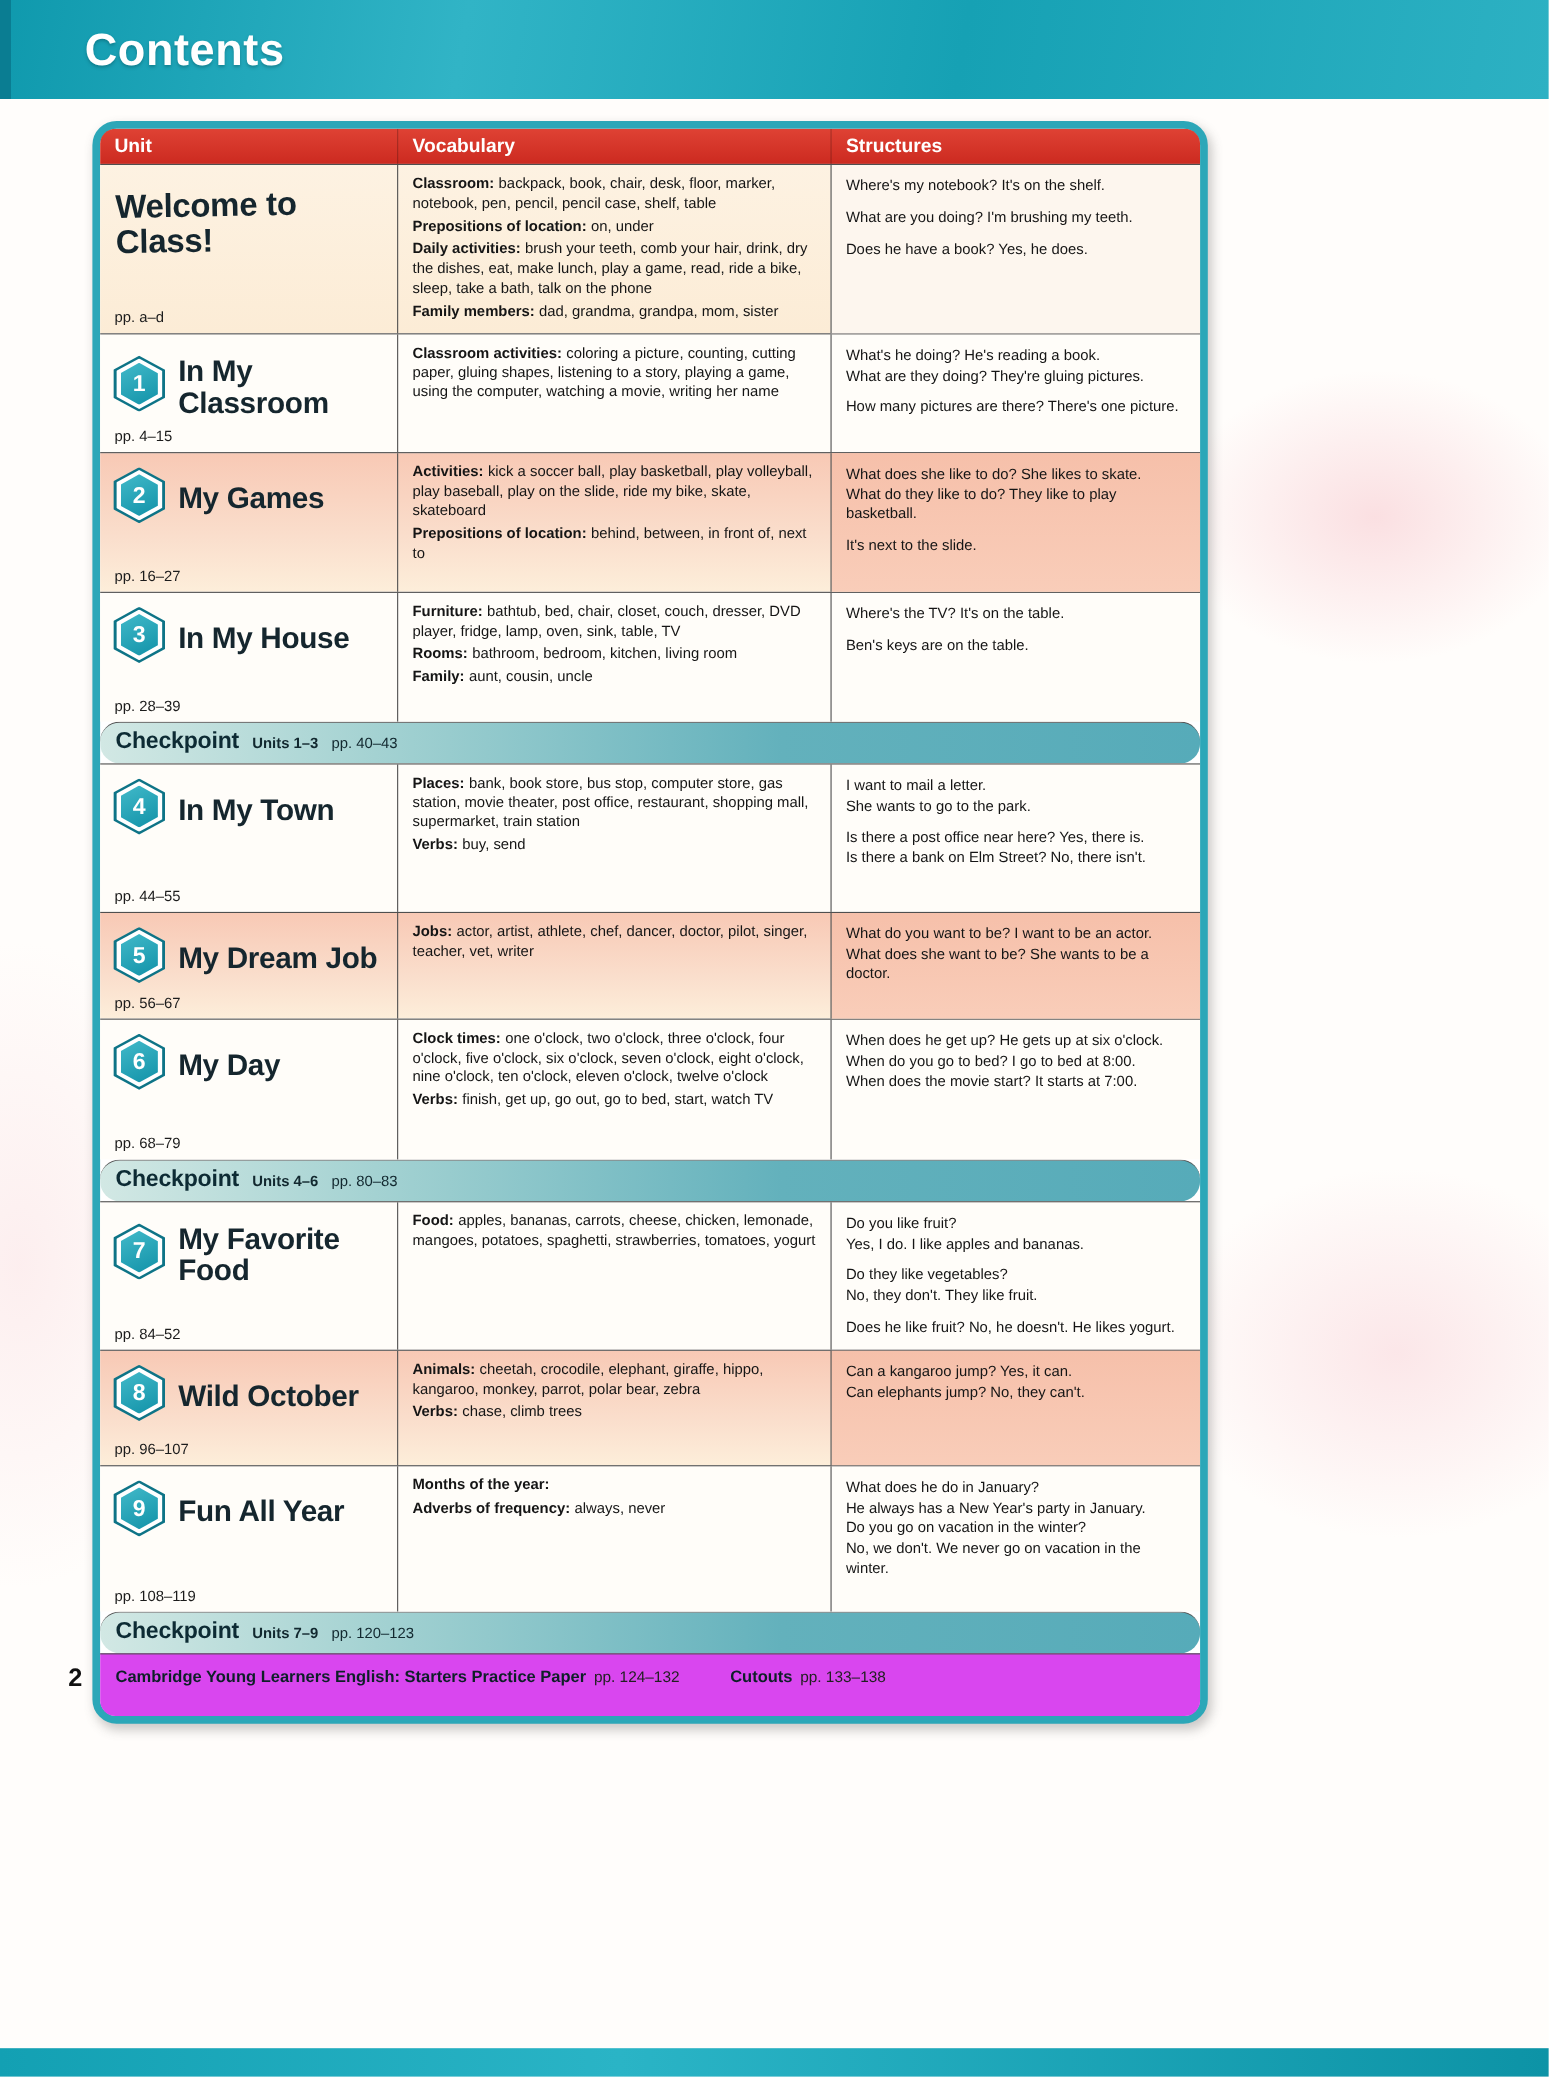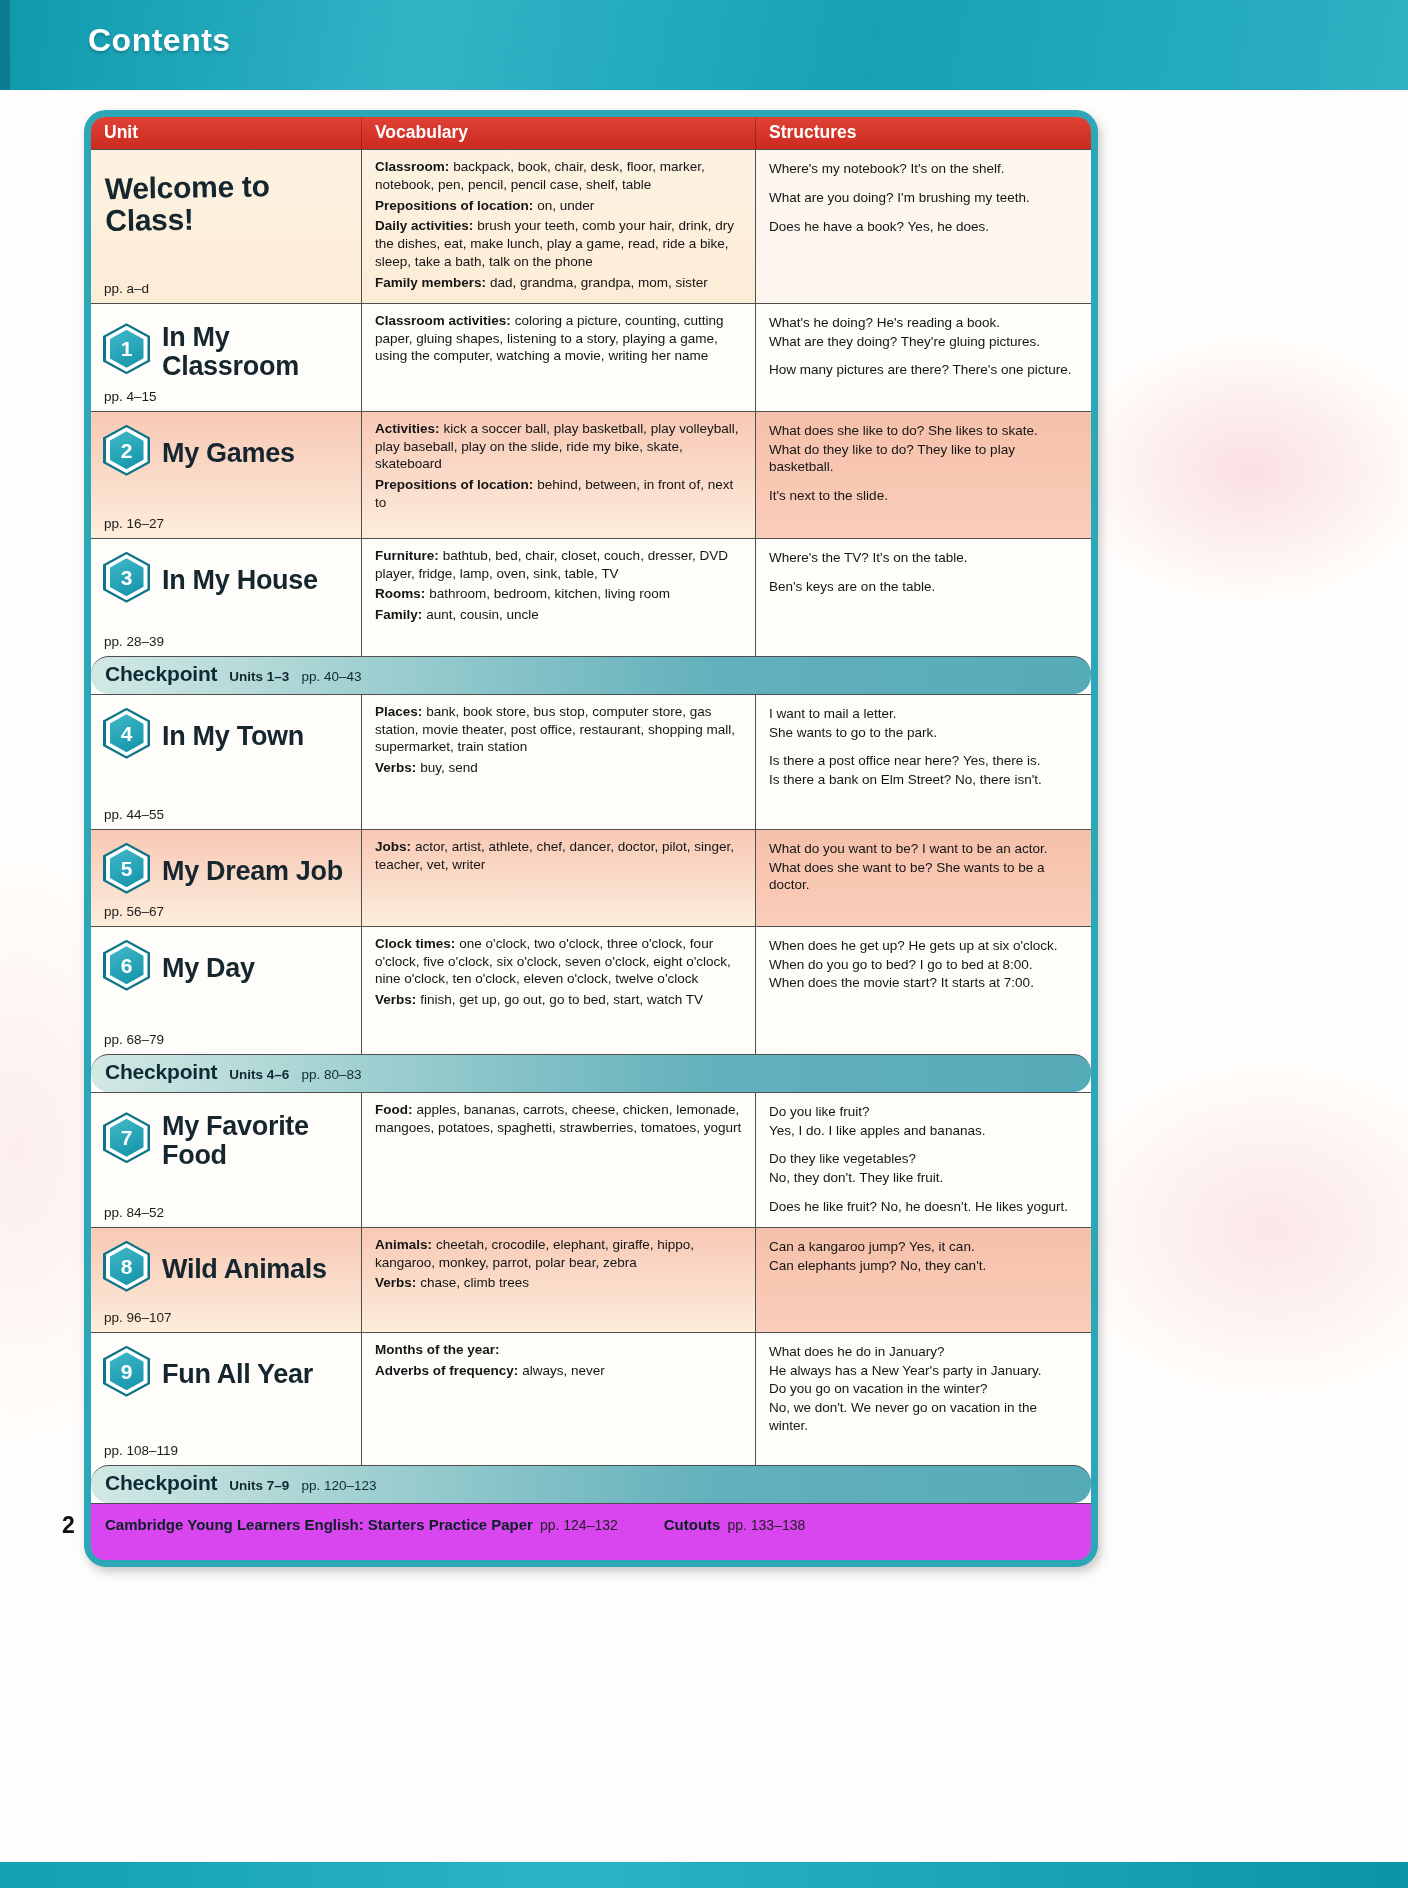--- a/index.html
+++ b/index.html
@@ -24,22 +24,22 @@
   
   .top-band{
     position:absolute; left:0; top:0; right:0; height:90px; z-index:3;
     background:linear-gradient(100deg,#0f99ad 0%,#31b4c6 30%,#16a1b4 62%,#2db1c3 100%);
   }
   .top-band::before{
     content:""; position:absolute; left:0; top:0; bottom:0; width:10px;
     background:#0a7d92;
   }
   .contents-title{
-    position:absolute; left:88px; top:22px;
-    font-size:32px; font-weight:bold; color:#ffffff; letter-spacing:0.5px;
+    position:absolute; left:77px; top:22px;
+    font-size:41px; font-weight:bold; color:#ffffff; letter-spacing:0.5px;
     text-shadow:0 2px 3px rgba(0,60,70,0.35);
   }
   .bottom-band{
     position:absolute; left:0; right:0; bottom:0; height:26px; z-index:3;
     background:linear-gradient(90deg,#13a0b3,#2ab4c6 40%,#0d93a6);
   }
   .page-number{
     position:absolute; left:62px; top:1512px; z-index:3;
     font-size:23px; font-weight:bold; color:#101010;
   }
@@ -361,21 +361,21 @@
             </div>
           </div>
           <div class="row r10 unit tone-salmon">
             <div class="cell unit-cell">
               <div class="unit-head">
                 <div class="hex hex-outer">
                   <div class="hex hex-mid">
                     <div class="hex hex-core">8</div>
                   </div>
                 </div>
-                <div class="unit-title">Wild Animals</div>
+                <div class="unit-title">Wild October</div>
               </div>
               <div class="unit-pages">pp. 96–107</div>
             </div>
             <div class="cell vocab-cell">
               <div class="vocab-entry"><span class="vlabel">Animals:</span><span class="vtext">cheetah, crocodile, elephant, giraffe, hippo, kangaroo, monkey, parrot, polar bear, zebra</span></div>
               <div class="vocab-entry"><span class="vlabel">Verbs:</span><span class="vtext">chase, climb trees</span></div>
             </div>
             <div class="cell struct-cell">
               <div class="struct-para">
                 <div class="struct-line">Can a kangaroo jump? Yes, it can.</div>

